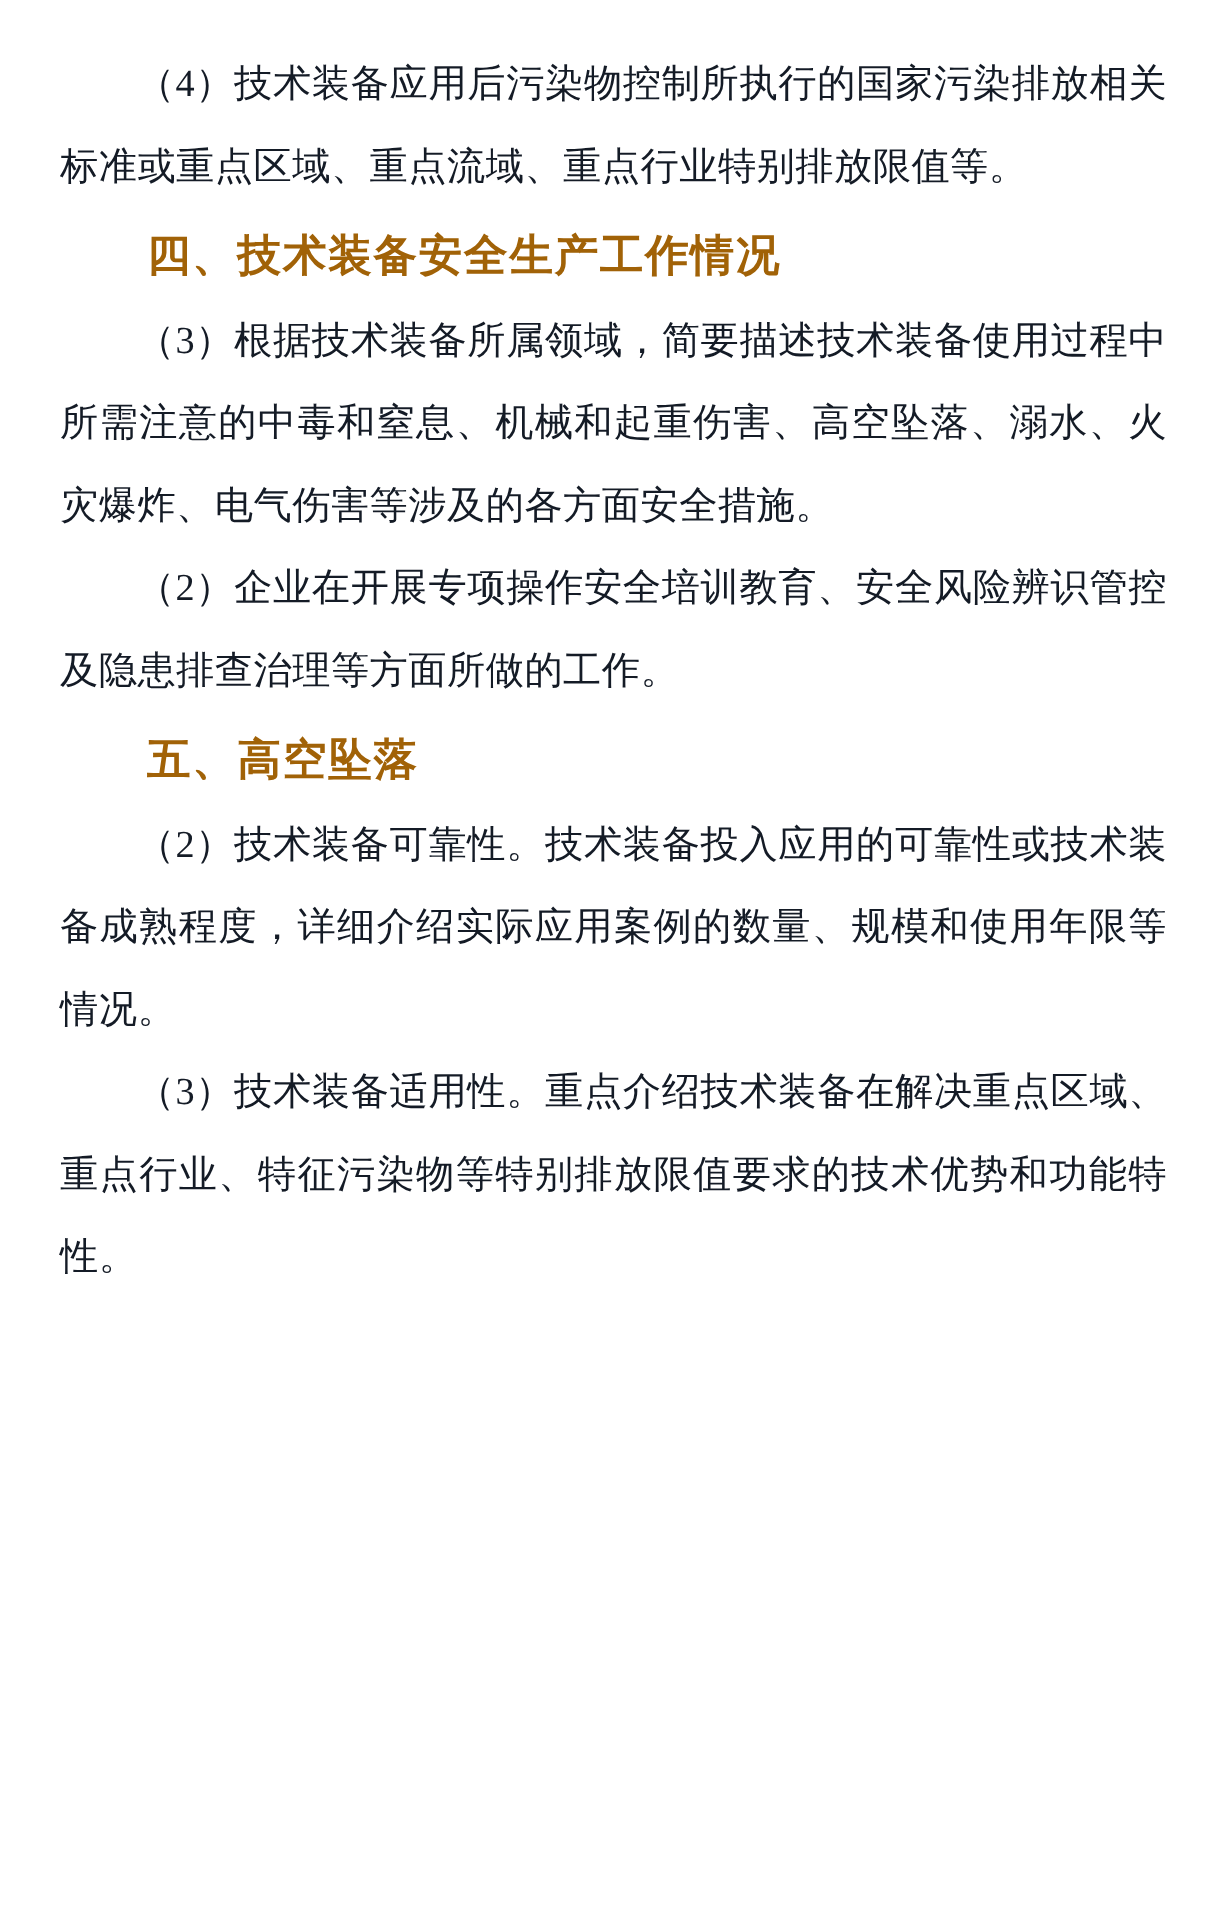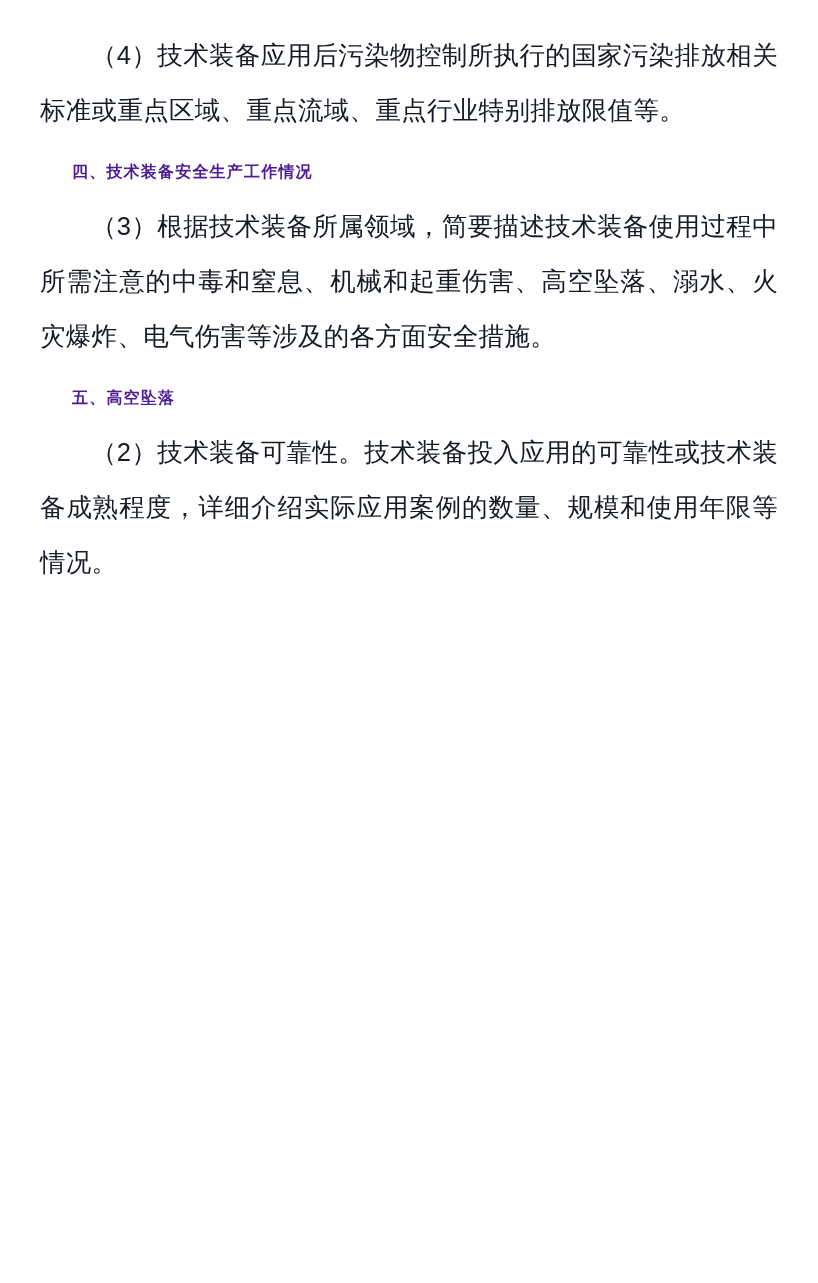--- a/index.html
+++ b/index.html
@@ -8,44 +8,44 @@
     background: #ffffff;
   }
   .page {
     position: relative;
     width: 818px;
     height: 1283px;
     background: #ffffff;
     overflow: hidden;
     box-sizing: border-box;
     padding: 28px 40px 0 40px;
-    font-family: Liberation Sans, sans-serif;
+    font-family: Liberation Serif, serif;
     color: #111820;
   }
   .doc-body {
     width: 738px;
   }
   p.para {
     margin: 0;
     font-size: 25.5px;
     line-height: 55px;
     text-align: justify;
     text-justify: inter-ideograph;
     text-indent: 2em;
     letter-spacing: 0.3px;
     color: #141b26;
   }
   h2.heading {
     margin: 0;
-    font-size: 16px;
+    font-size: 29px;
     line-height: 55px;
     font-weight: bold;
     text-indent: 2em;
     letter-spacing: 1.2px;
-    color: #4c1d95;
+    color: #a16207;
   }
   .spacer-sm { height: 6px; }
   
   .clip-last {
     max-height: 112px;
     overflow: hidden;
   }
 </style>
 </head>
 <body>
@@ -54,24 +54,26 @@
   <div class="doc-body">
 
     <p class="para">（4）技术装备应用后污染物控制所执行的国家污染排放相关标准或重点区域、重点流域、重点行业特别排放限值等。</p>
 
     <div class="spacer-sm"></div>
 
     <h2 class="heading">四、技术装备安全生产工作情况</h2>
 
     <p class="para">（3）根据技术装备所属领域，简要描述技术装备使用过程中所需注意的中毒和窒息、机械和起重伤害、高空坠落、溺水、火灾爆炸、电气伤害等涉及的各方面安全措施。</p>
 
+    <p class="para">（2）企业在开展专项操作安全培训教育、安全风险辨识管控及隐患排查治理等方面所做的工作。</p>
 
     <div class="spacer-sm"></div>
 
     <h2 class="heading">五、高空坠落</h2>
 
 
     <p class="para">（2）技术装备可靠性。技术装备投入应用的可靠性或技术装备成熟程度，详细介绍实际应用案例的数量、规模和使用年限等情况。</p>
 
+    <p class="para">（3）技术装备适用性。重点介绍技术装备在解决重点区域、重点行业、特征污染物等特别排放限值要求的技术优势和功能特性。</p>
 
 
   </div>
 </div>
 
 </body></html>

